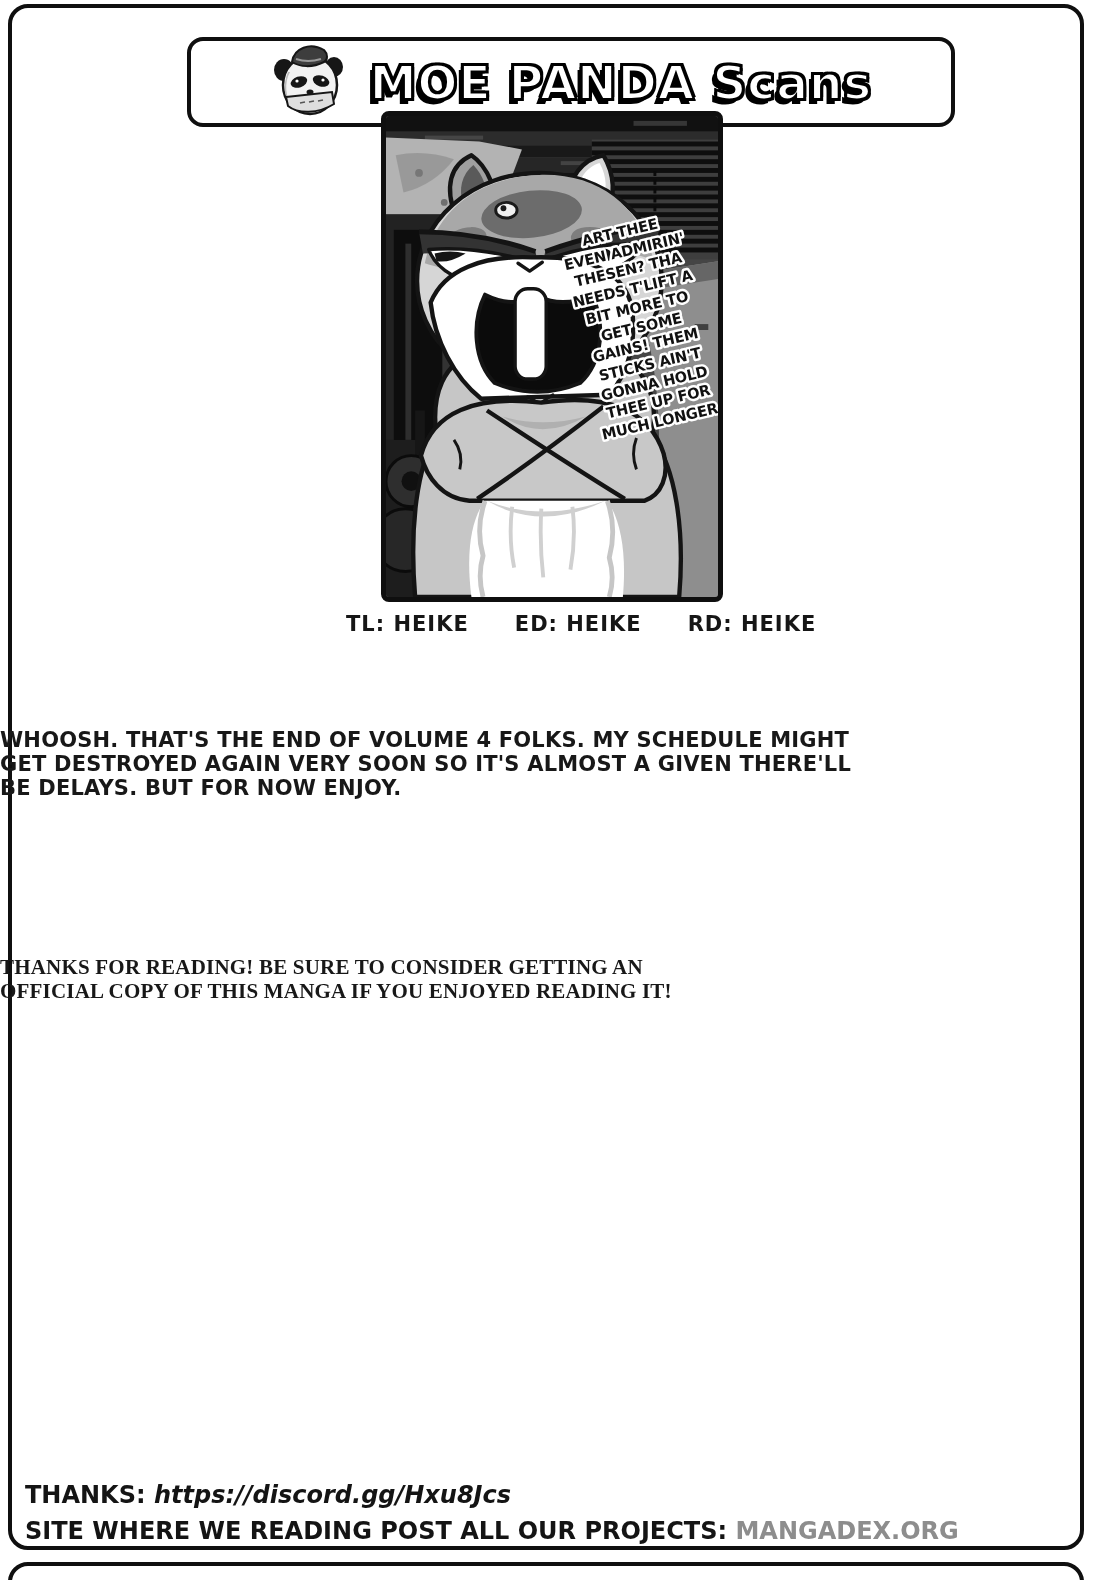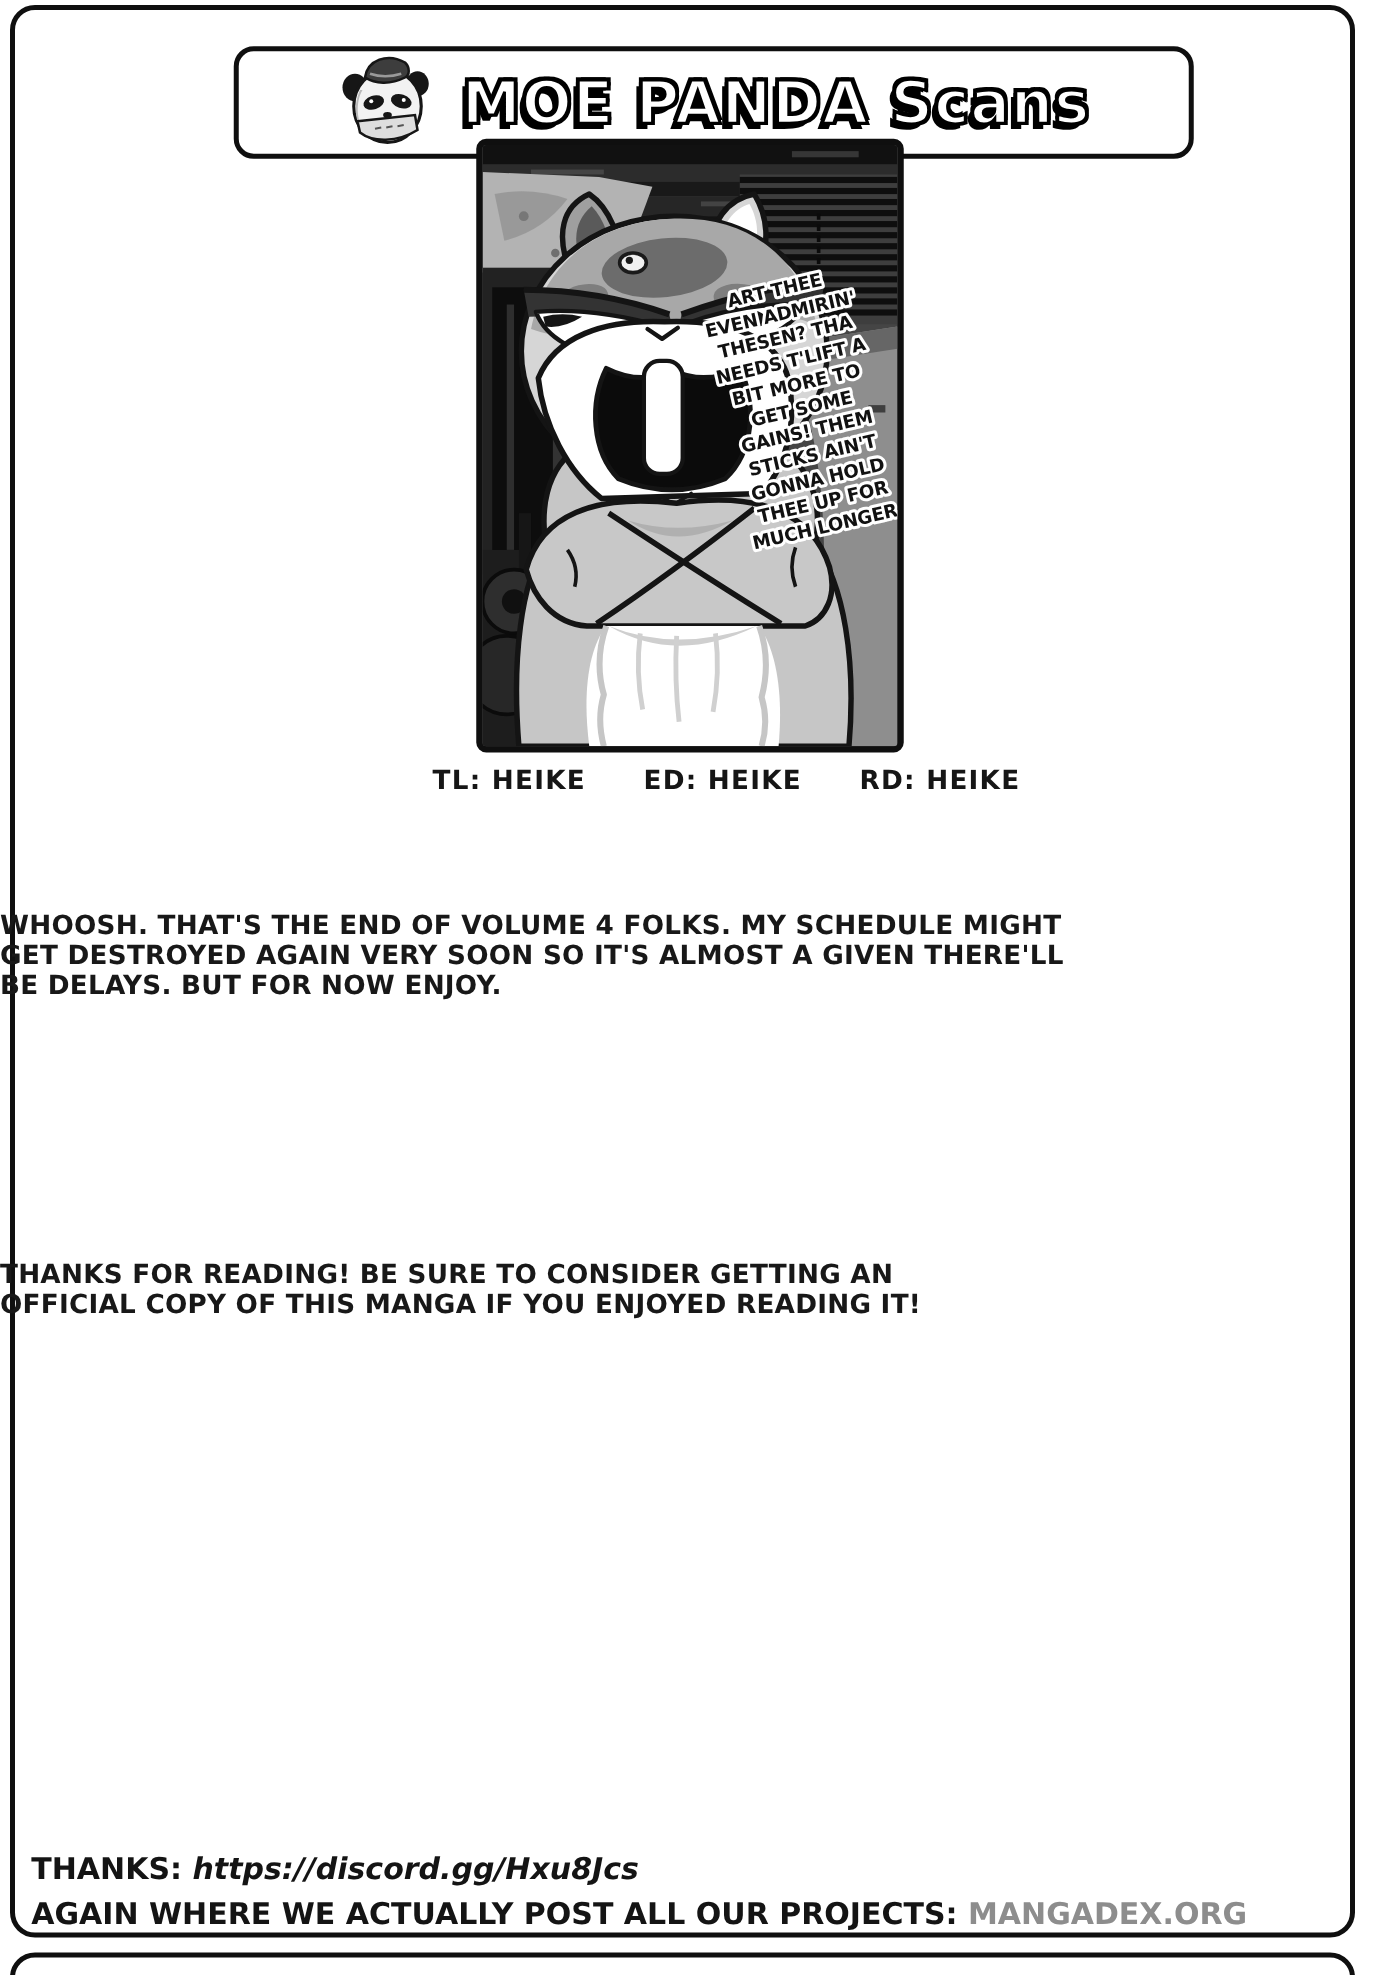--- a/index.html
+++ b/index.html
@@ -26,21 +26,21 @@
   .speech{font-family:"DejaVu Sans",sans-serif;font-weight:bold;font-size:15px;
           fill:#111;stroke:#ffffff;stroke-width:5px;paint-order:stroke;
           stroke-linejoin:round;letter-spacing:-0.2px;}
   
   .credits{position:absolute;left:346px;top:612px;display:flex;gap:46px;
            font-size:21px;font-weight:bold;letter-spacing:1px;color:#161616;white-space:nowrap;}
   
   .note{position:absolute;left:0;width:1013px;text-align:left;
         font-size:21px;font-weight:bold;line-height:24px;letter-spacing:0.2px;color:#181818;}
   .note-volume{top:728px;}
-  .note-thanks{top:1007px;}
+  .note-thanks{top:955px;font-family:Liberation Serif, serif;}
   
   .footer{position:absolute;left:25px;top:1477px;font-size:24px;font-weight:bold;
           color:#141414;line-height:36px;white-space:nowrap;}
   .footer .url{font-style:italic;}
   .footer .muted{color:#8d8d8d;}
 </style>
 </head>
 <body>
 
 <div class="page">
@@ -206,20 +206,20 @@
     <div>THANKS FOR READING! BE SURE TO CONSIDER GETTING AN</div>
     <div>OFFICIAL COPY OF THIS MANGA IF YOU ENJOYED READING IT!</div>
   </div>
 
   <div class="footer">
     <div>
       <span>THANKS:</span>
       <span class="url">https://discord.gg/Hxu8Jcs</span>
     </div>
     <div>
-      <span>AGAIN WHERE WE ACTUALLY POST ALL OUR PROJECTS:</span>
+      <span>SITE WHERE WE READING POST ALL OUR PROJECTS:</span>
       <span class="muted">MANGADEX.ORG</span>
     </div>
   </div>
 
   <div class="page-frame-next"></div>
 
 </div>
 
 </body></html>

